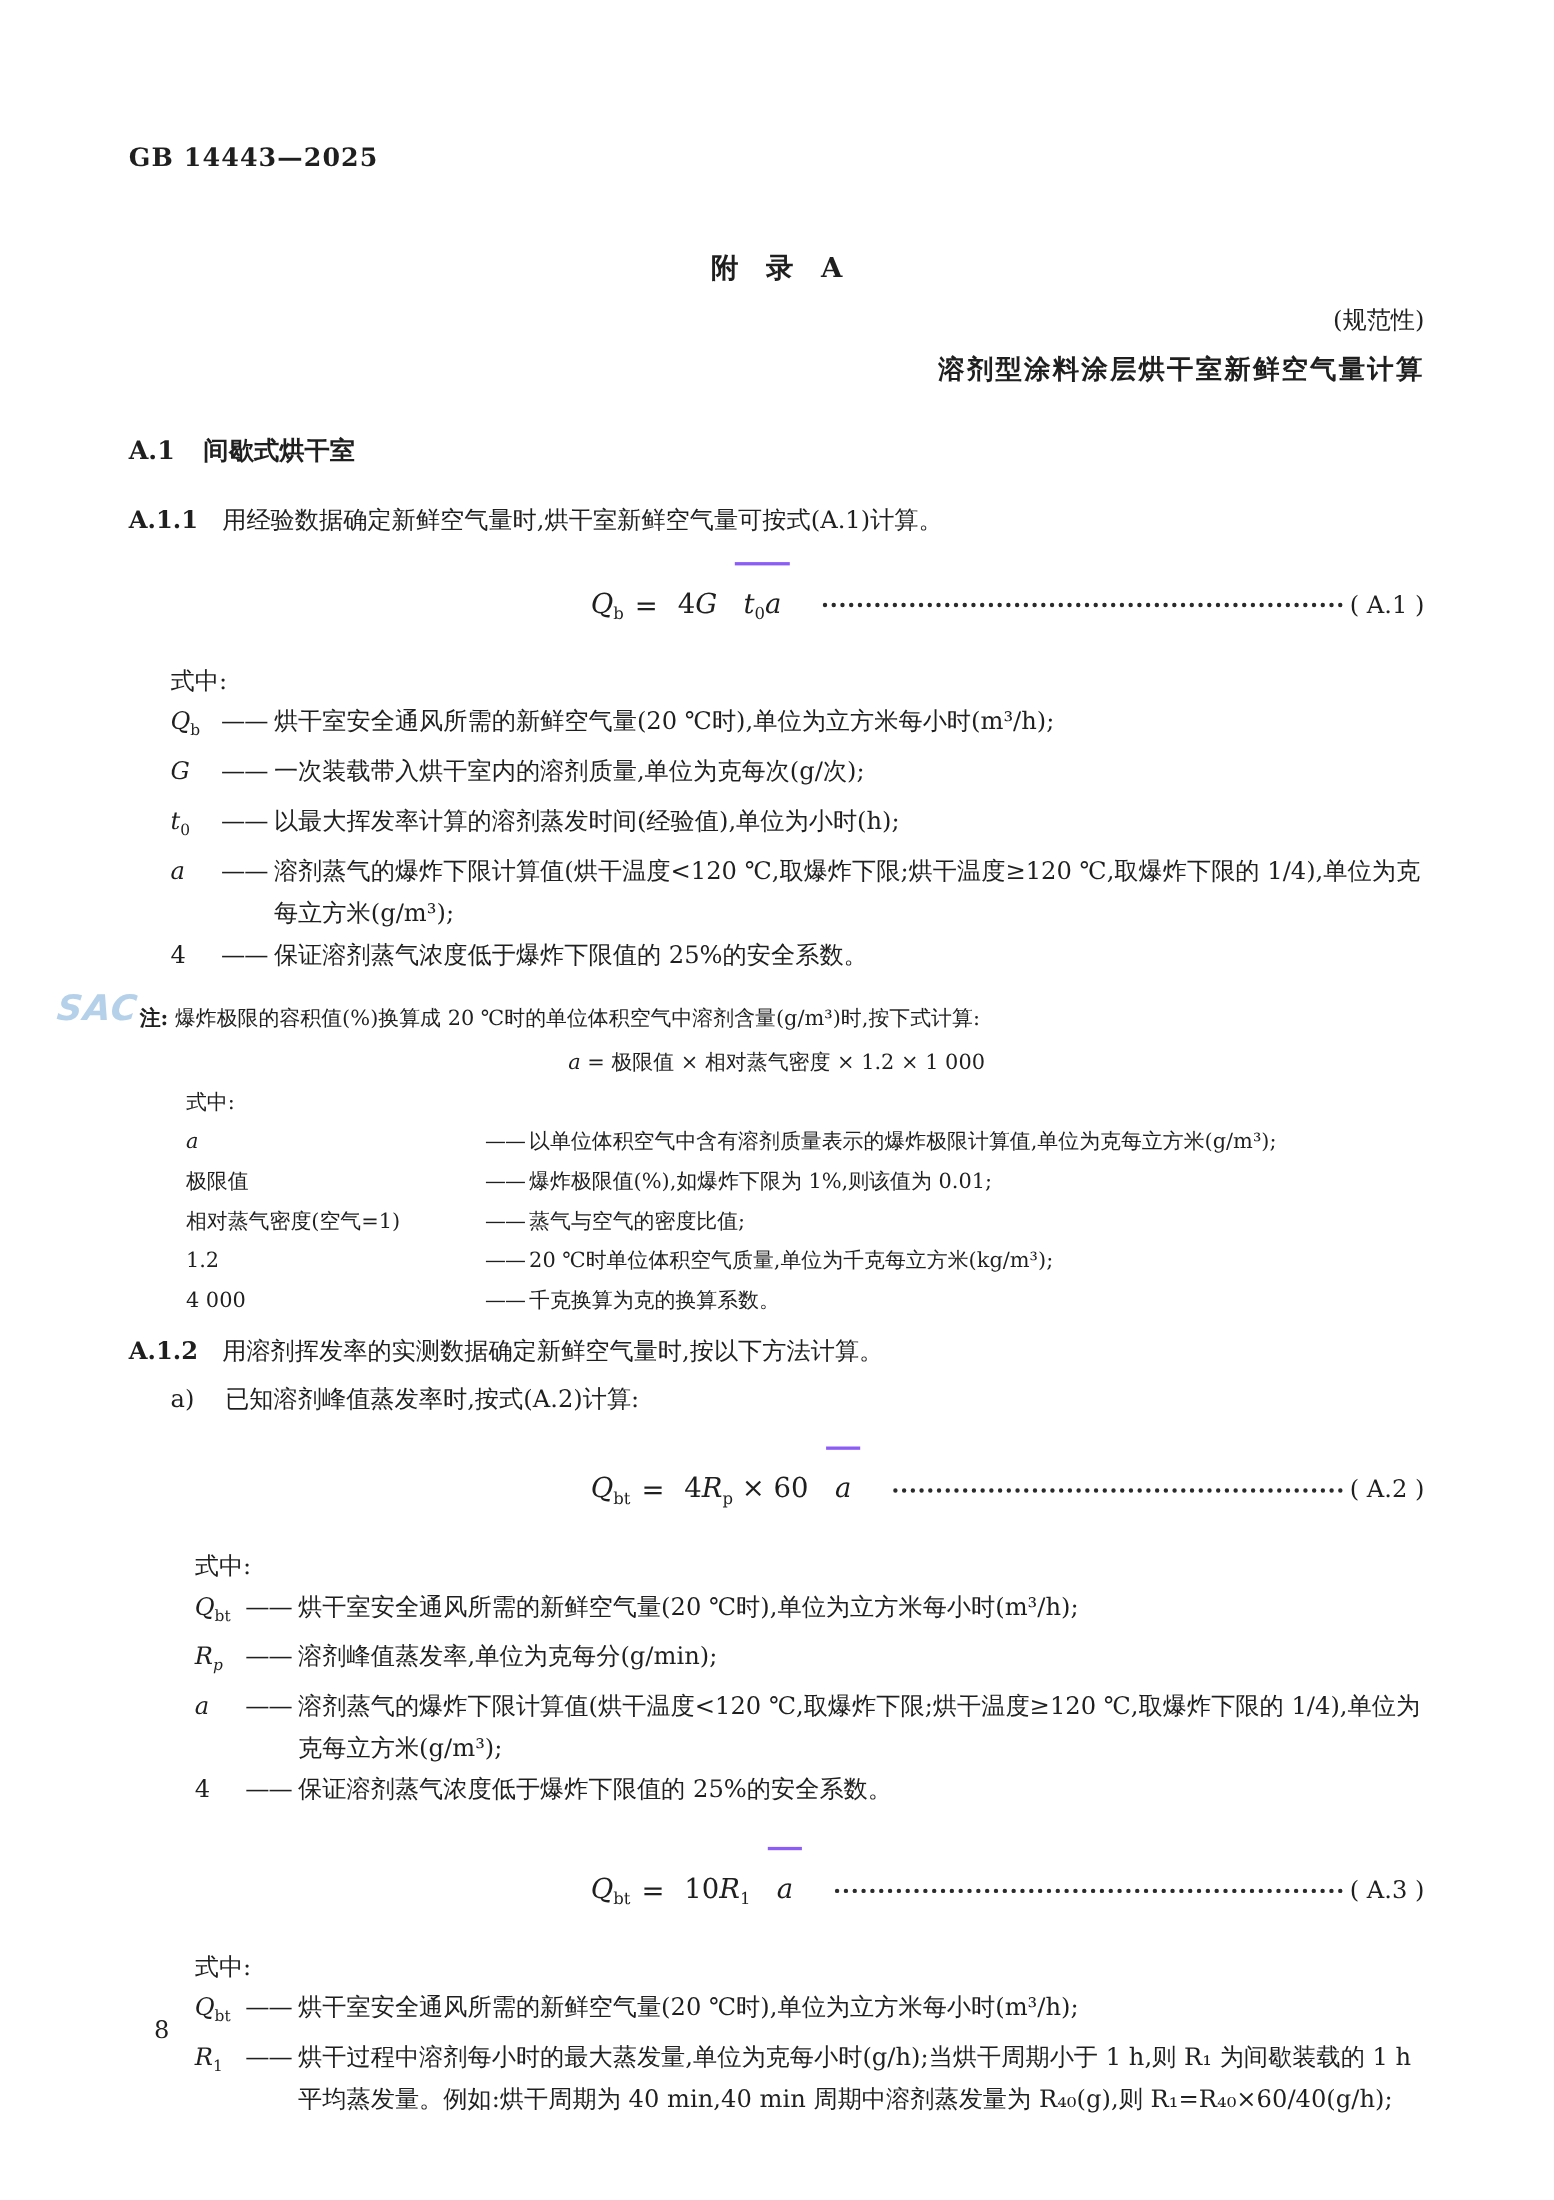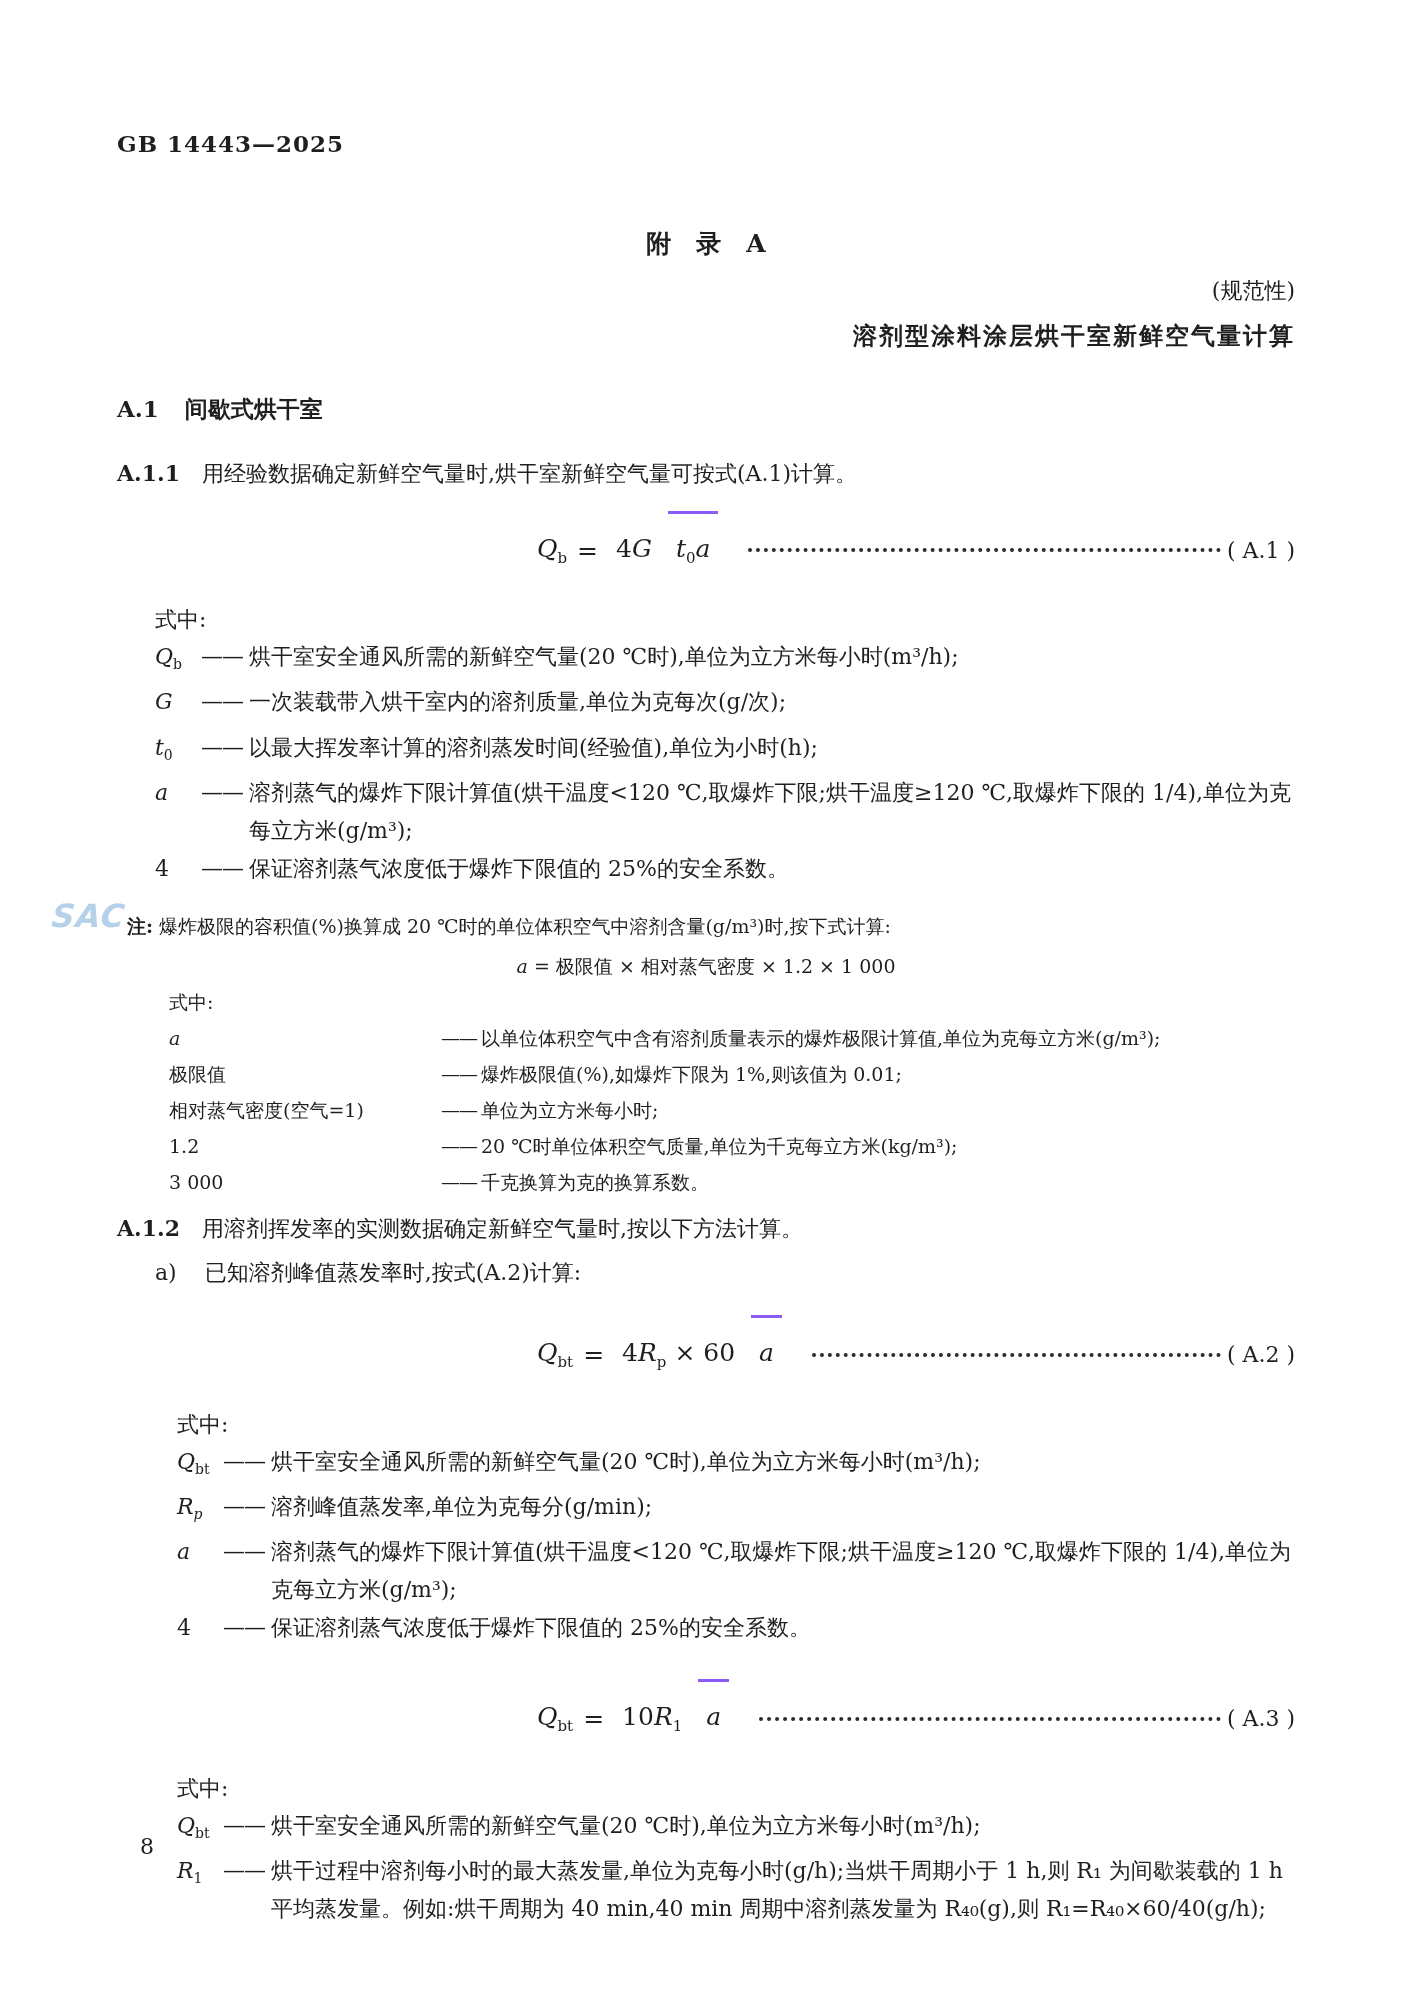--- a/index.html
+++ b/index.html
@@ -154,29 +154,29 @@
         <span class="ntext">以单位体积空气中含有溶剂质量表示的爆炸极限计算值,单位为克每立方米(g/m³);</span>
       </div>
       <div class="ndef-row">
         <span class="nterm">极限值</span>
         <span class="ndash">——</span>
         <span class="ntext">爆炸极限值(%),如爆炸下限为 1%,则该值为 0.01;</span>
       </div>
       <div class="ndef-row">
         <span class="nterm">相对蒸气密度(空气=1)</span>
         <span class="ndash">——</span>
-        <span class="ntext">单位为立方米每小时;</span>
+        <span class="ntext">蒸气与空气的密度比值;</span>
       </div>
       <div class="ndef-row">
         <span class="nterm">1.2</span>
         <span class="ndash">——</span>
         <span class="ntext">20 ℃时单位体积空气质量,单位为千克每立方米(kg/m³);</span>
       </div>
       <div class="ndef-row">
-        <span class="nterm">3 000</span>
+        <span class="nterm">4 000</span>
         <span class="ndash">——</span>
         <span class="ntext">千克换算为克的换算系数。</span>
       </div>
     </div>
 
     <div class="para" style="margin-top:16px;">
       <span class="no">A.1.2</span><span>用溶剂挥发率的实测数据确定新鲜空气量时,按以下方法计算。</span>
     </div>
 
     <div class="item">

